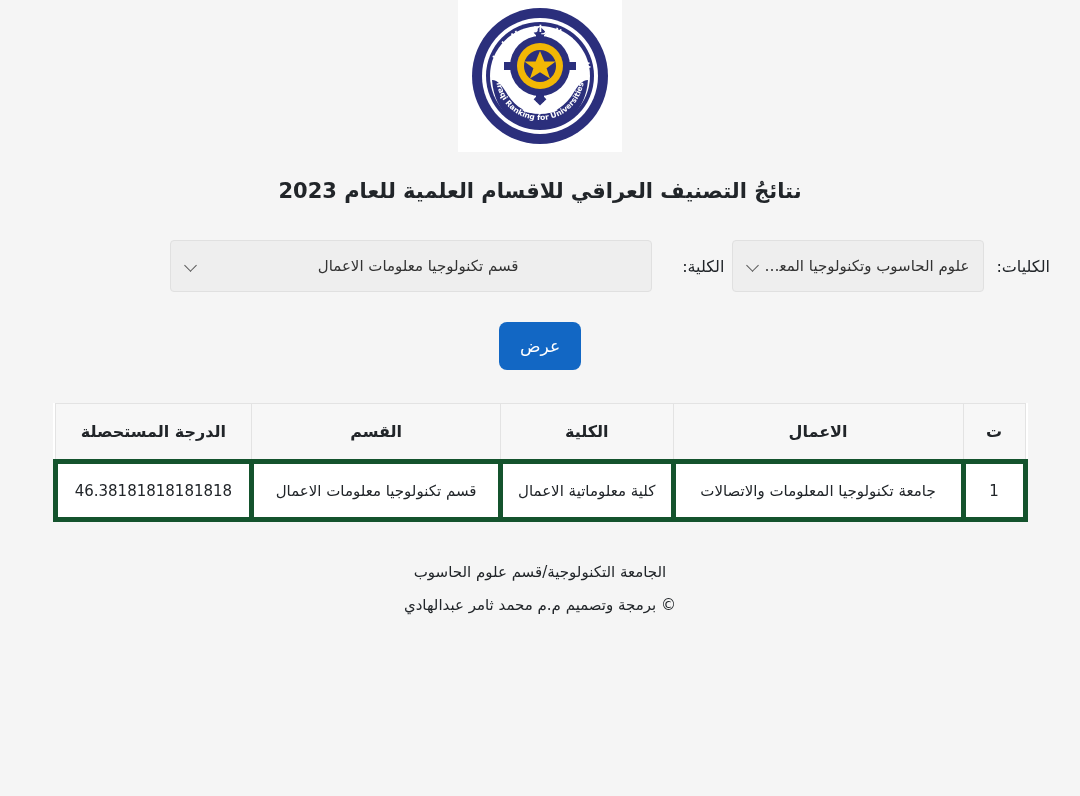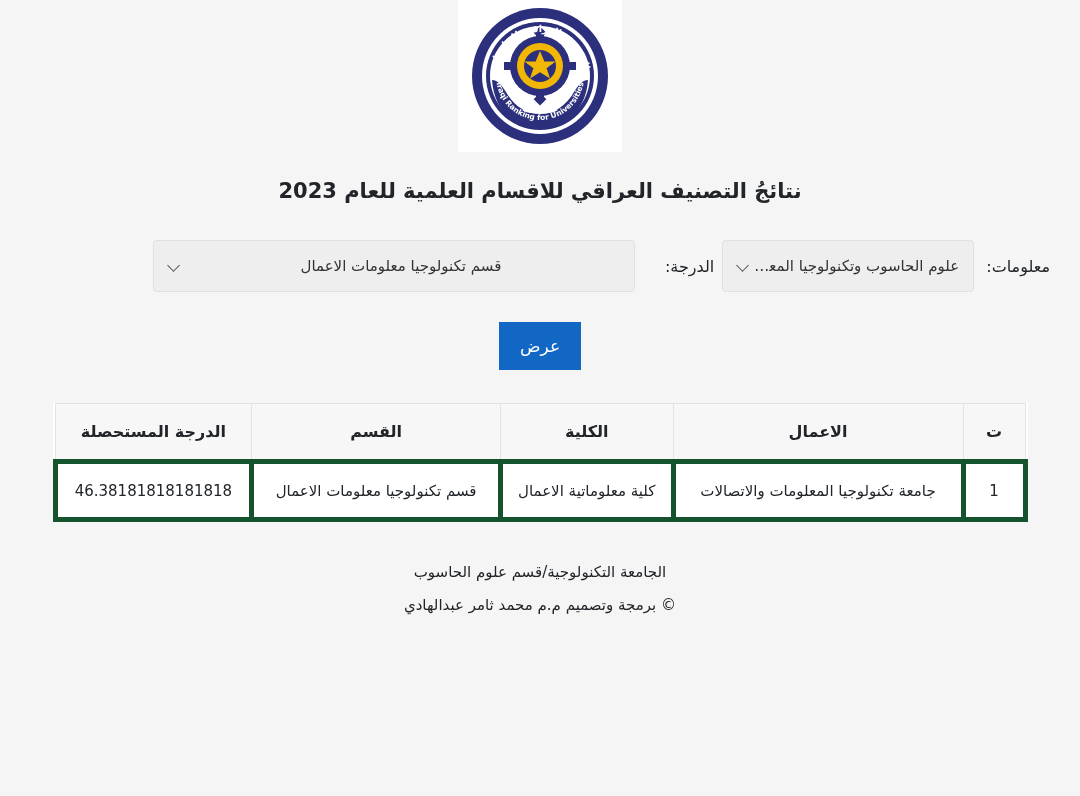--- a/index.html
+++ b/index.html
@@ -109,21 +109,21 @@
   .submit-row {
     width: 100%;
     display: flex;
     justify-content: center;
     margin-top: 30px;
   }
   .submit-btn {
     background: #1267c4;
     color: #ffffff;
     border: none;
-    border-radius: 0;
+    border-radius: 8px;
     width: 82px;
     height: 48px;
     font-size: 17px;
     font-family: inherit;
     cursor: pointer;
     letter-spacing: 1px;
   }
 
   
   .table-wrap {
@@ -207,28 +207,28 @@
       <path id="arcBot" d="M70,70 m-44,0 a44,44 0 0,0 88,0" fill="none"></path>
       <text font-size="7.5" fill="#ffffff" font-family="DejaVu Sans" font-weight="bold">
         <textPath href="#arcBot" startOffset="50%" text-anchor="middle">Iraqi Ranking for Universities</textPath>
       </text>
     </svg>
   </div>
 
   <h1 class="page-title">نتائجُ التصنيف العراقي للاقسام العلمية للعام 2023</h1>
 
   <div class="filters">
-    <span class="filter-label">معلومات:</span>
+    <span class="filter-label">الكليات:</span>
 
     <div class="select-box select-colleges">
       <span class="select-value">علوم الحاسوب وتكنولوجيا المعلومات</span>
       <span class="chev"></span>
     </div>
 
-    <span class="filter-label">الدرجة:</span>
+    <span class="filter-label">الكلية:</span>
 
     <div class="select-box select-depts">
       <span class="select-value">قسم تكنولوجيا معلومات الاعمال</span>
       <span class="chev"></span>
     </div>
   </div>
 
   <div class="submit-row">
     <button class="submit-btn">عرض</button>
   </div>

